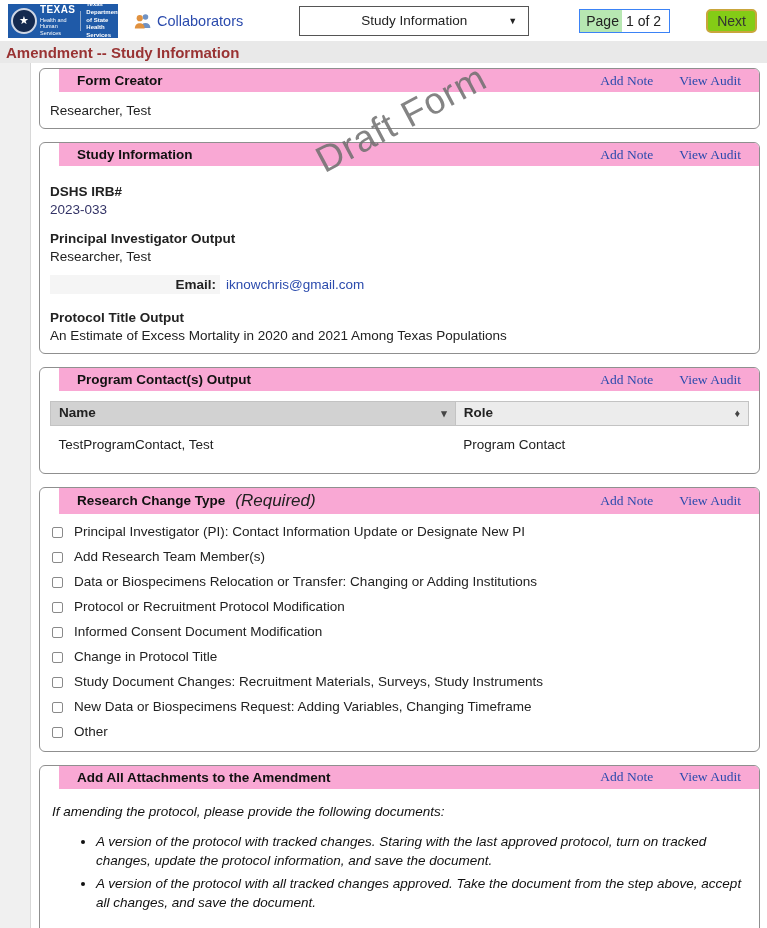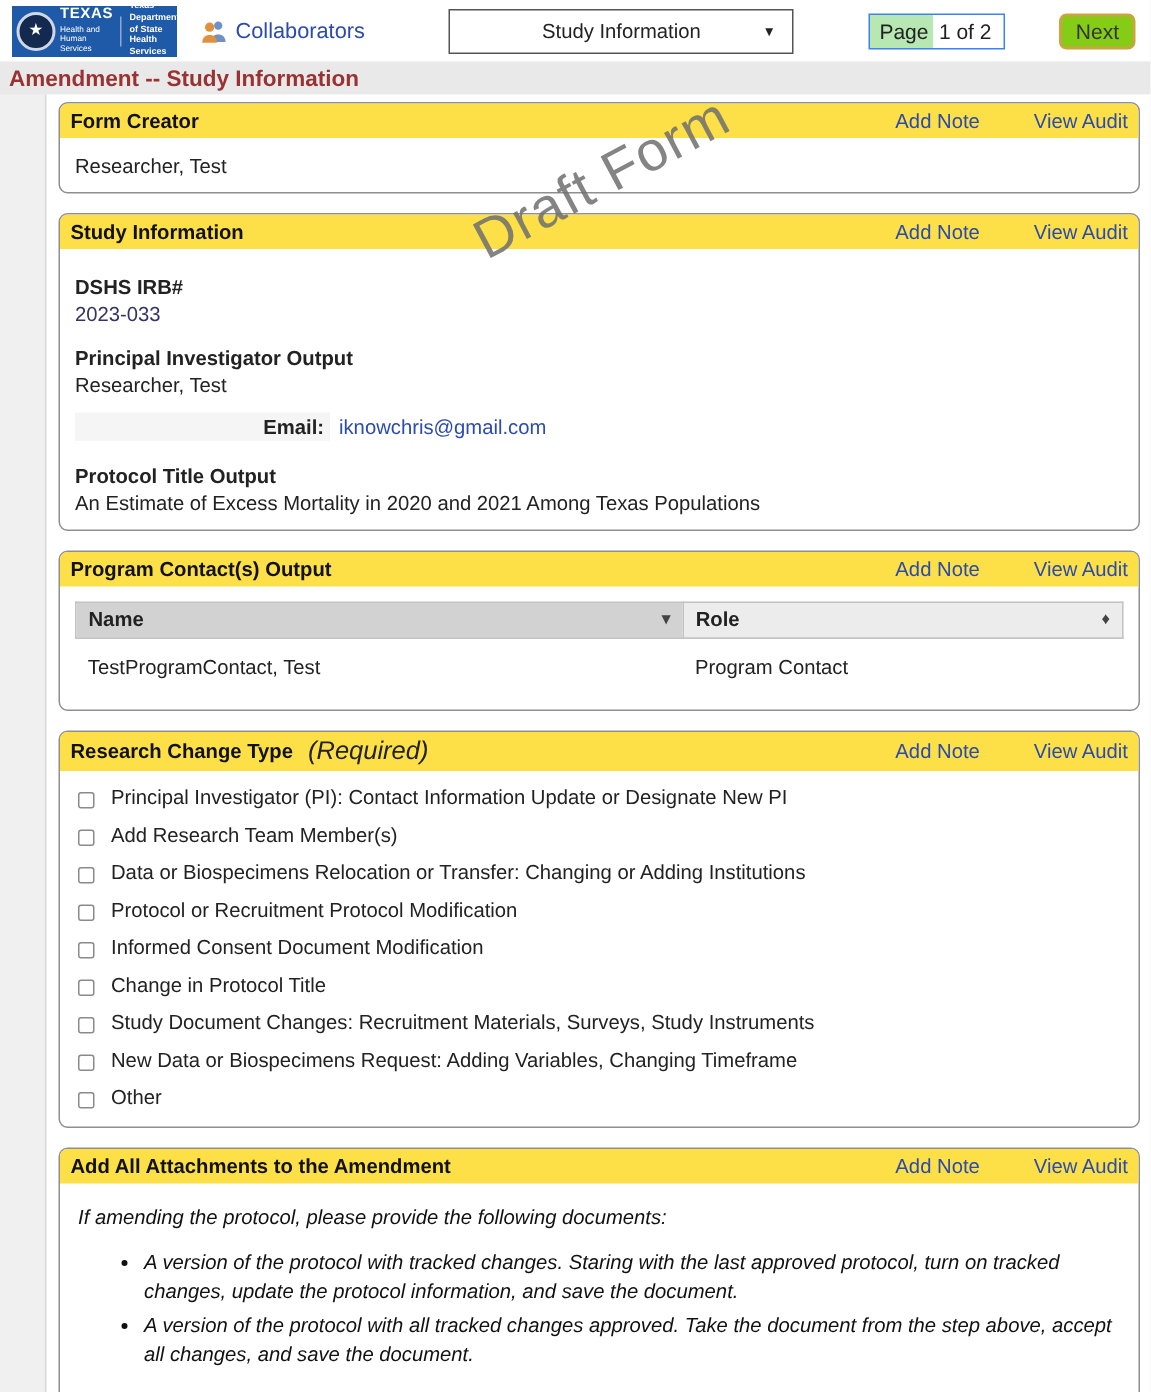--- a/index.html
+++ b/index.html
@@ -37,43 +37,43 @@
 
   
   .title-bar { height:22px; background:#e9e9e9; color:#993333; font-weight:bold; font-size:15px; display:flex; align-items:center; padding-left:6px; }
 
   
   .main { background:#fff; margin-left:30px; width:737px; min-height:865px; padding:5px 7px 0 8px; border-left:1px solid #d8d8d8; }
 
   .watermark { position:absolute; left:308px; top:98px; font-size:37px; color:#6f6f6f; opacity:.85; transform:rotate(-28deg); white-space:nowrap; z-index:9; pointer-events:none; letter-spacing:1px; }
 
   .sec { border:1px solid #8f8f8f; border-radius:6px; background:#fff; margin-bottom:13px; overflow:hidden; }
-  .sec-header { background:#fde047; display:flex; align-items:center; padding:3px 7px; min-height:23px; }
+  .sec-header { background:#f9a8d4; display:flex; align-items:center; padding:3px 18px; min-height:23px;margin-left:19px; }
   .sec-title { font-weight:bold; font-size:13.5px; color:#111; }
   .required { font-style:italic; font-size:17px; margin-left:10px; color:#222; }
-  .sec-links { margin-left:auto; display:flex; gap:36px; }
+  .sec-links { margin-left:auto; display:flex; gap:26px;font-family:Liberation Serif, serif; }
   .sec-links a { color:#2b4bad; text-decoration:none; font-size:13.5px; cursor:pointer; }
   .sec-body { padding:8px 10px 10px; font-size:13.5px; }
 
   .flabel { font-weight:bold; font-size:13.5px; margin-top:10px; }
   .fvalue { font-size:13.5px; margin-top:3px; }
   .irb-value { color:#333366; }
   .email-row { display:flex; align-items:center; margin:11px 0 7px; font-size:13.5px; }
   .email-label { width:170px; background:#f5f5f5; text-align:right; font-weight:bold; padding:2px 4px 2px 0; flex:none; }
   .email-value { margin-left:6px; color:#2b4bad; text-decoration:none; }
 
   .pc-table { width:100%; border-collapse:collapse; margin:2px 0 4px; }
   .pc-table th { font-size:13.5px; text-align:left; padding:3px 8px; border:1px solid #c3c3c3; cursor:pointer; }
   .pc-table th.name-col { background:#d2d2d2; width:58%; }
   .pc-table th.role-col { background:#ececec; }
   .sort { float:right; color:#444; font-size:11px; line-height:1.5; }
   .pc-table td { padding:11px 8px 7px; font-size:13.5px; }
 
   .cb-list { padding:10px 10px 2px 12px; }
-  .cb-row { display:flex; align-items:flex-end; gap:11px; margin:0 0 10px 0; font-size:13.5px; cursor:pointer; }
+  .cb-row { display:flex; align-items:center; gap:11px; margin:0 0 10px 0; font-size:13.5px; cursor:pointer; }
   .cb { width:11px; height:11px; border:1px solid #8a8a8a; border-radius:2px; background:#fff; margin-top:2px; flex:none; }
 
   .attach-body { font-style:italic; font-size:13.5px; padding:8px 12px 12px; line-height:1.4; color:#111; }
   .attach-body p { margin:6px 0 10px; }
   .attach-body ul { margin:12px 0 16px; padding-left:44px; }
   .attach-body ul.first li { margin-bottom:4px; }
 </style>
 </head>
 <body>
 

